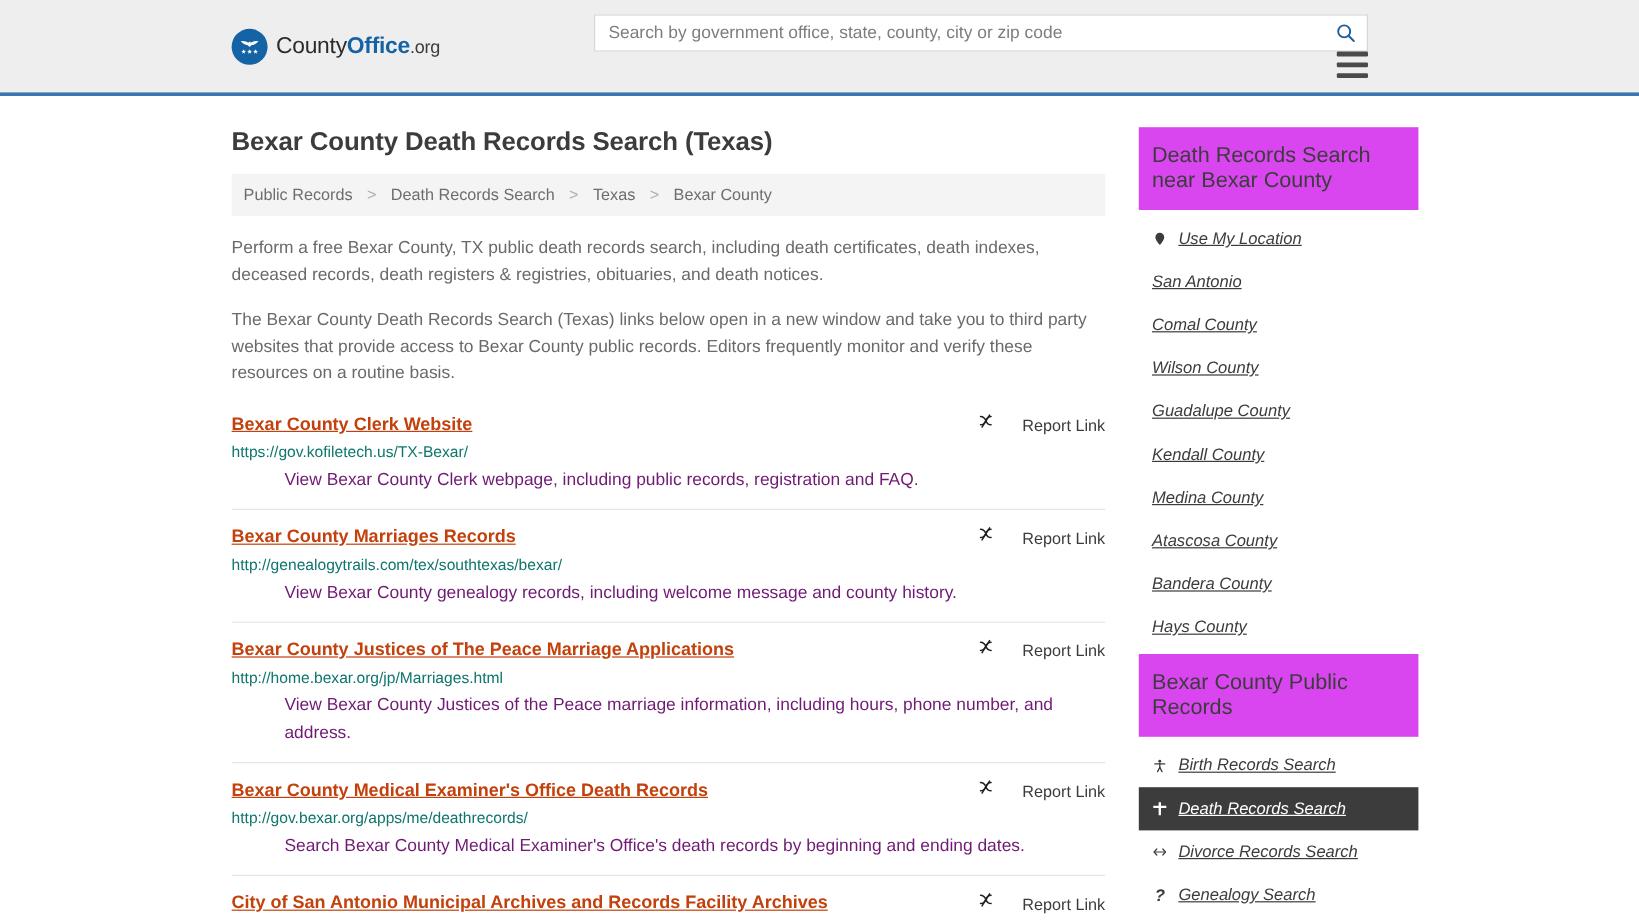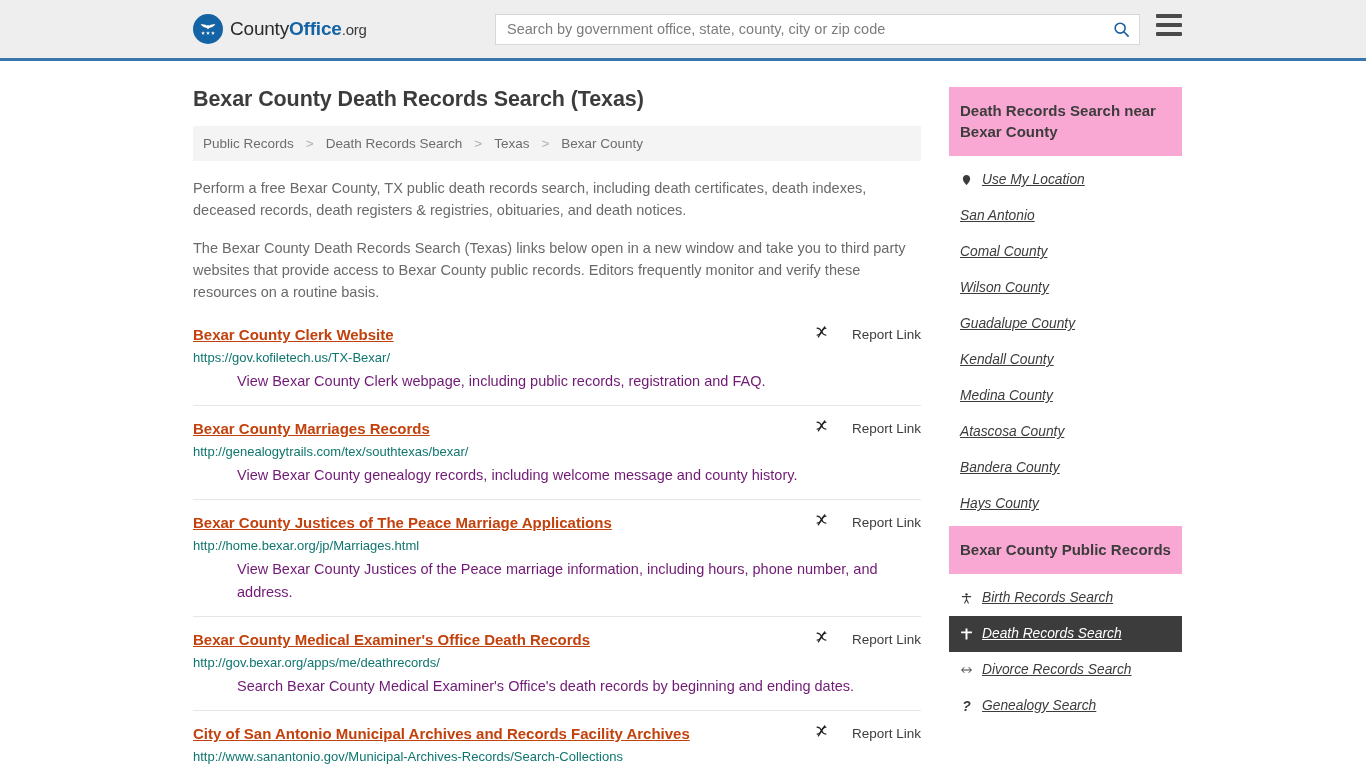--- a/index.html
+++ b/index.html
@@ -5,21 +5,21 @@
   * { box-sizing: border-box; margin: 0; padding: 0; }
   html, body {
     width: 1366px; height: 768px;
     background: #ffffff;
     font-family: "Liberation Sans", sans-serif;
     overflow: hidden;
   }
 
   
   .site-header {
-    height: 61px;
+    height: 80px;
     background: #eeeeee;
     border-bottom: 3px solid #3a76ad;
     display: flex;
     align-items: center;
     position: relative;
   }
   .logo-wrap {
     position: absolute;
     left: 193px;
     display: flex;
@@ -42,21 +42,22 @@
     white-space: nowrap;
   }
   .logo-text .b { color: #1464a5; font-weight: bold; }
   .logo-text .n { font-weight: normal; }
   .logo-text .org { font-size: 15px; color: #3b3b3b; }
 
   .search-wrap {
     position: absolute;
     left: 495px;
     display: flex;
-    align-items: flex-start;
+    align-items: flex-end;
+    flex-direction: column;
   }
   .search-box {
     width: 645px;
     height: 31px;
     background: #ffffff;
     border: 1px solid #d7d7d7;
     display: flex;
     align-items: center;
     padding: 0 6px 0 11px;
   }
@@ -183,24 +184,24 @@
   }
   .link-item:first-child .report-link { top: 6px; }
   .report-link .label {
     font-size: 13.5px;
     color: #3c3c3c;
   }
 
   
   .side-block { margin-bottom: 4px; }
   .side-head {
-    background: #f9a8d4;
+    background: #d946ef;
     padding: 13px 11px 14px 11px;
-    font-size: 15px;
-    font-weight: bold;
+    font-size: 18px;
+    font-weight: normal;
     color: #3c3c3c;
     line-height: 21px;
   }
   .side-list { padding-top: 6px; font-style: italic; }
   .side-row {
     display: flex;
     align-items: center;
     gap: 9px;
     padding: 9px 11px;
     cursor: pointer;

